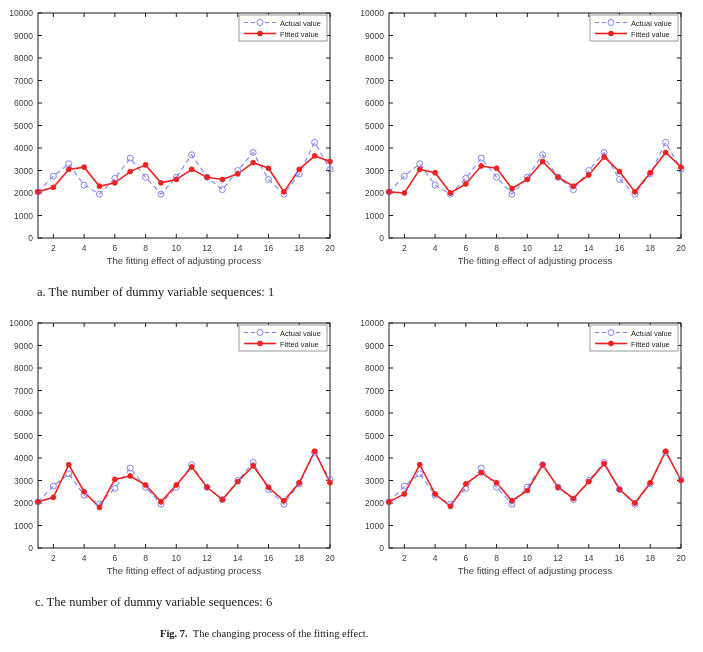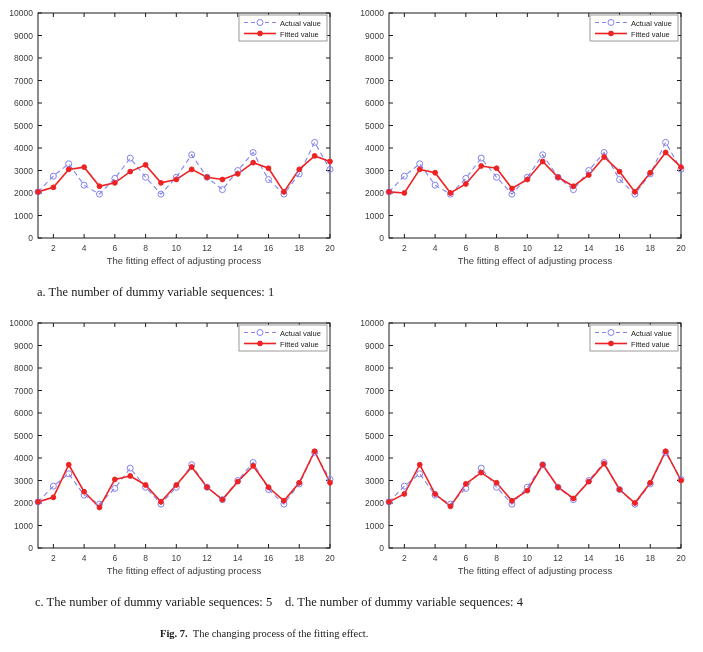--- a/index.html
+++ b/index.html
@@ -515,20 +515,19 @@
         <rect x="239" y="15" width="88" height="26" fill="#ffffff" stroke="#9a9a9a" stroke-width="1"></rect>
         <line x1="244" y1="22.5" x2="276" y2="22.5" stroke="#8282f0" stroke-width="1.1" stroke-dasharray="4 3"></line>
         <circle cx="260" cy="22.5" r="3" fill="#ffffff" stroke="#8282f0" stroke-width="1"></circle>
         <text x="280" y="25.5" font-size="7.5px" fill="#222222" font-family="&quot;Liberation Sans&quot;, sans-serif">Actual value</text>
         <line x1="244" y1="33.5" x2="276" y2="33.5" stroke="#ee2222" stroke-width="1.6"></line>
         <circle cx="260" cy="33.5" r="2.4" fill="#ee2222" stroke="#ee2222"></circle>
         <text x="280" y="36.5" font-size="7.5px" fill="#222222" font-family="&quot;Liberation Sans&quot;, sans-serif">Fitted value</text>
       </svg>
   </div>
 
-  <div class="subcaption" style="left:35px; top:595px;">c. The number of dummy variable sequences: 5</div>
-  <div class="subcaption" style="left:285px; top:595px;">d. The number of dummy variable sequences: 4</div>
+  <div class="subcaption" style="left:35px; top:595px;">c. The number of dummy variable sequences: 6</div>
 
   <div class="fig-caption" style="left:160px; top:628px;">
     <span class="figlabel">Fig. 7.</span><span>The changing process of the fitting effect.</span>
   </div>
 
 </div>
 
 </body></html>

